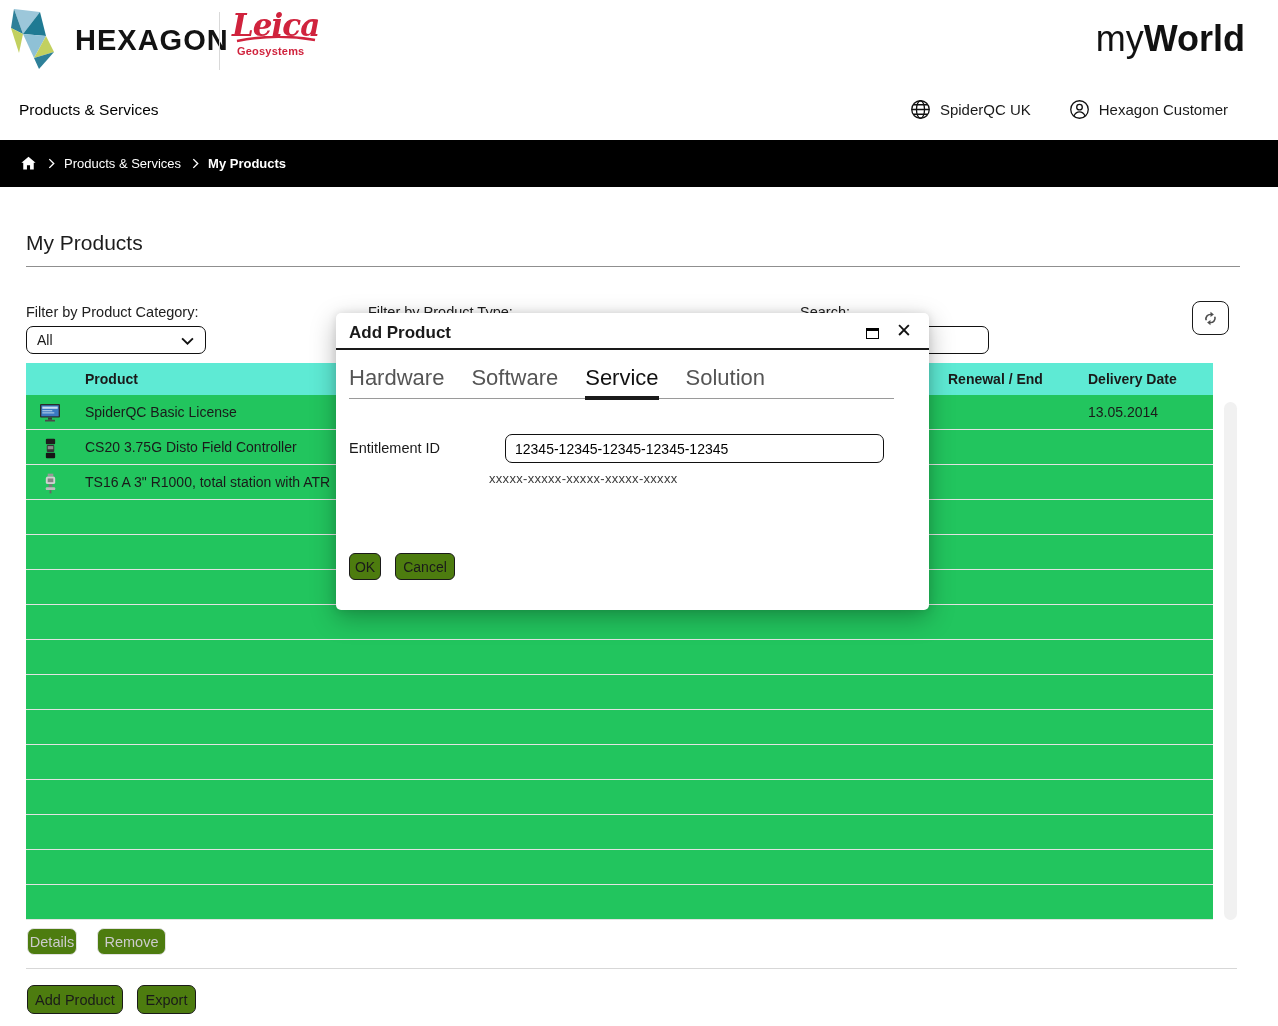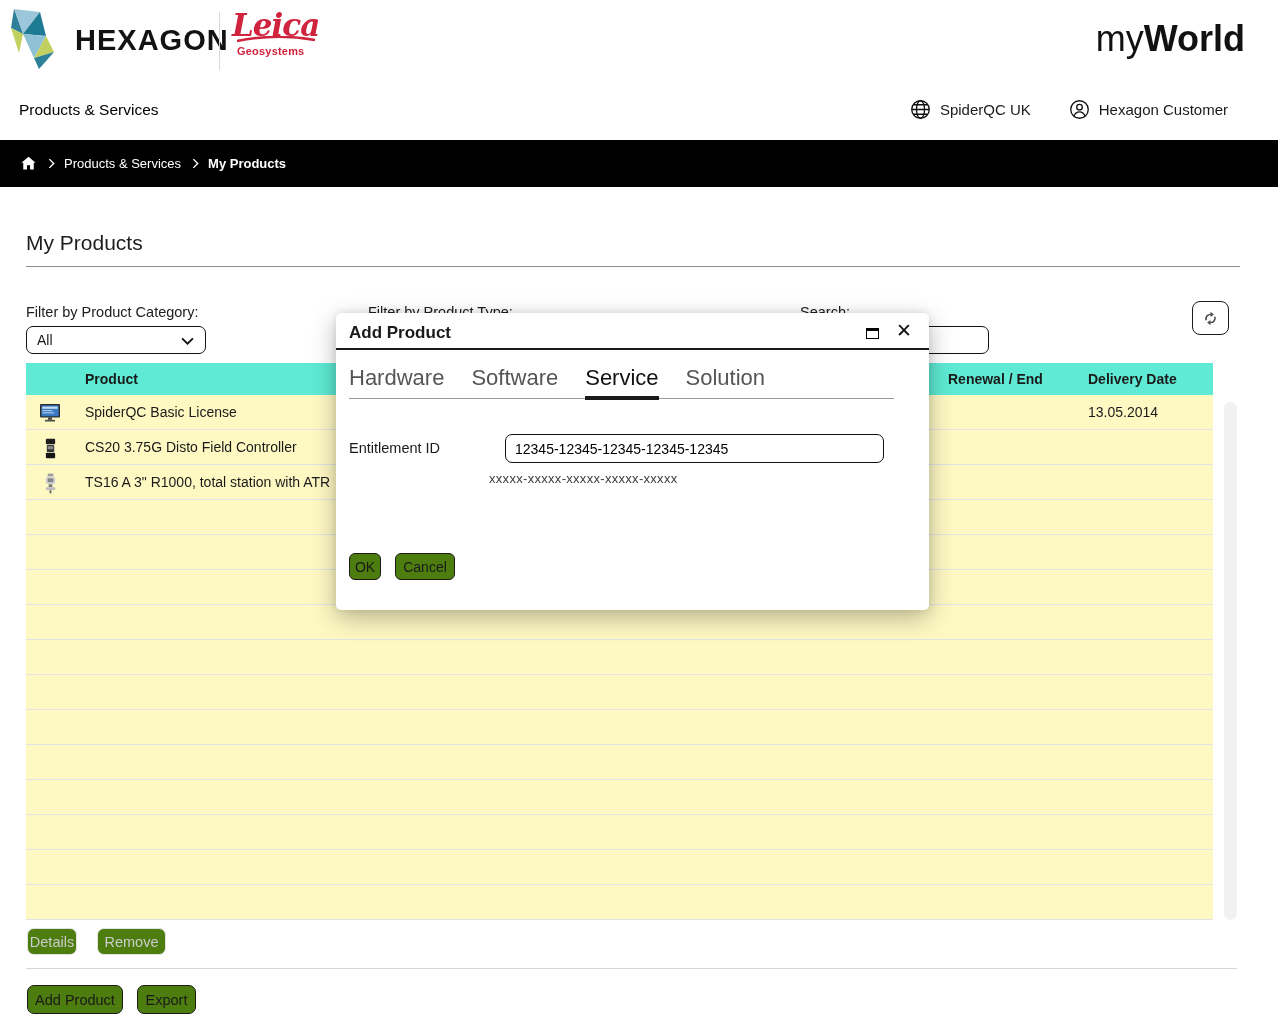--- a/index.html
+++ b/index.html
@@ -42,21 +42,21 @@
   .search-input { position:absolute; left:800px; top:326px; width:189px; height:28px; border:1.5px solid #111; border-radius:7px; background:#fff; font-family:inherit; font-size:14px; padding:0 9px; }
   .refresh-btn { position:absolute; left:1192px; top:301px; width:37px; height:34px; border:1.6px solid #1a1a1a; border-radius:8px; background:#fff; display:flex; align-items:center; justify-content:center; cursor:pointer; }
 
   
   .tbl-head { position:absolute; left:26px; top:363px; width:1187px; height:32px; background:#5eead4; }
   .th { position:absolute; top:8px; font-size:14px; font-weight:700; color:#1a1a1a; }
   .th-product { left:59px; }
   .th-renewal { left:922px; }
   .th-delivery { left:1062px; }
   .tbl-body { position:absolute; left:26px; top:395px; width:1187px; }
-  .row { position:relative; width:1187px; height:35px; border-bottom:1px solid #e3e3e3; background:#fef9c3; }
+  .row { position:relative; width:1187px; height:35px; border-bottom:1px solid #e3e3e3; background:#22c55e; }
   .row .picon { position:absolute; left:13px; top:7px; width:22px; height:22px; display:flex; align-items:center; justify-content:center; }
   .row .pname { position:absolute; left:59px; top:9px; font-size:14px; white-space:nowrap; }
   .row .pdeliv { position:absolute; left:1062px; top:9px; font-size:14px; }
   .scrollbar { position:absolute; left:1224px; top:402px; width:13px; height:518px; background:#f1f1f1; border-radius:7px; }
 
   
   .btn { font-family:inherit; font-size:14.5px; background:#4d7c0f; border:1.5px solid #1a1a1a; border-radius:7px; color:#1a1a1a; cursor:pointer; }
   .btn.disabled { border-color:#e2e2e2; color:#ccc; cursor:default; }
   .details-btn { position:absolute; left:27px; top:928px; width:50px; height:27px; }
   .remove-btn  { position:absolute; left:97px; top:928px; width:69px; height:27px; }

